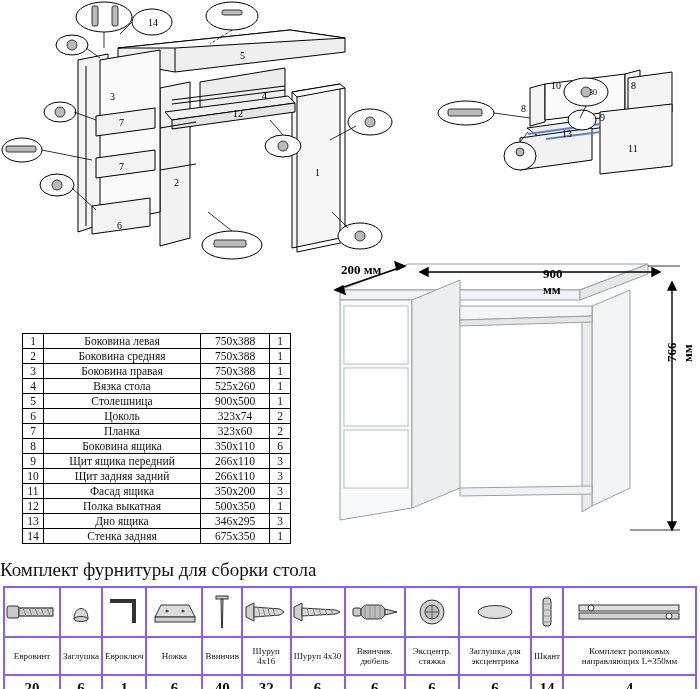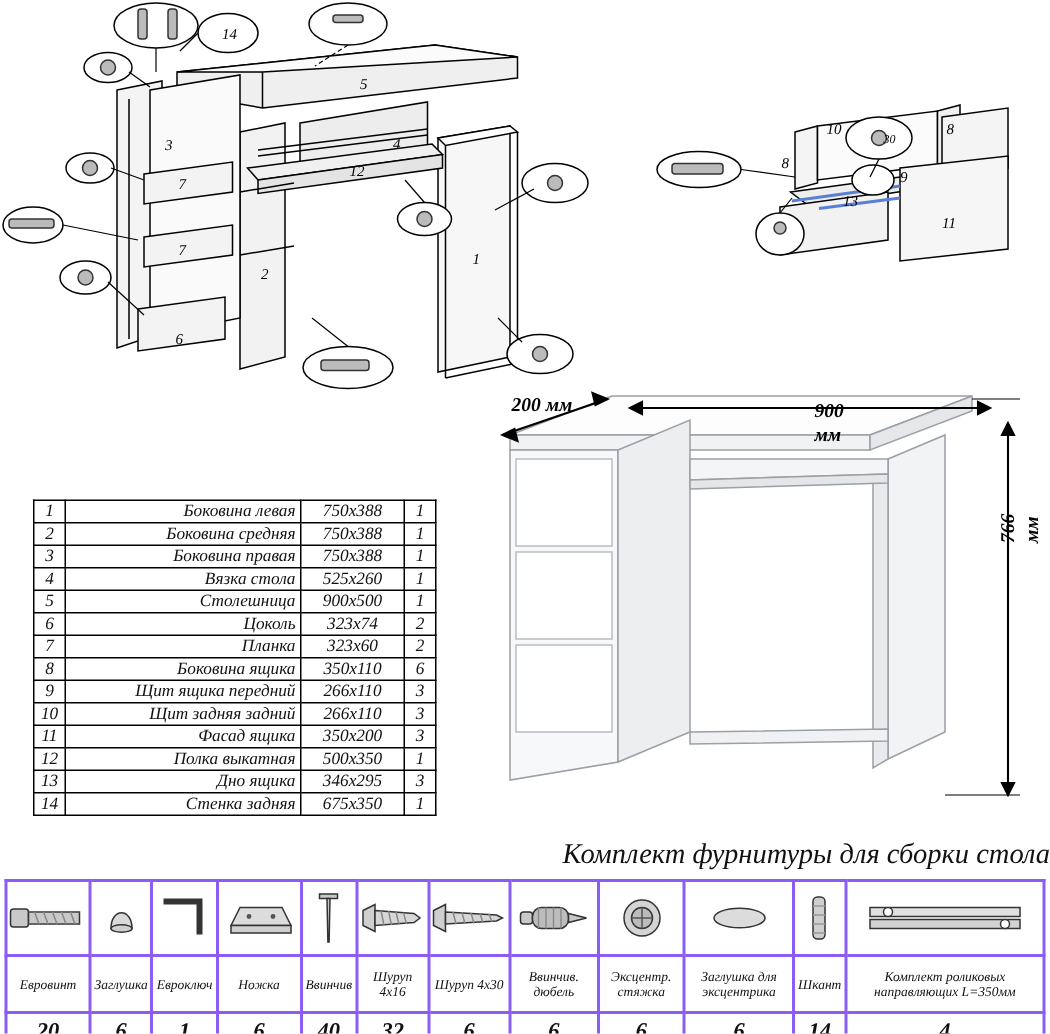--- a/index.html
+++ b/index.html
@@ -1,53 +1,53 @@
 <!DOCTYPE html>
 <html><head>
 <meta charset="utf-8">
 <style>
   html,body{margin:0;padding:0;}
   body{
     width:700px;height:689px;background:#ffffff;
     font-family:"Liberation Serif",serif;color:#111;position:relative;overflow:hidden;
   }
-  .canvas{position:relative;width:560px;height:689px;font-style:italic;}
+  .canvas{position:relative;width:560px;height:689px;}
 
   
   .illu{position:absolute;left:0;top:0;width:700px;height:270px;}
   .illu svg{display:block;}
 
   
   .parts-table{
     position:absolute;left:22px;top:333px;
     border-collapse:collapse;font-size:11.5px;
     font-family:"Liberation Serif",serif;
   }
   .parts-table td{
     border:1px solid #000;padding:0px 3px;height:14px;line-height:14px;
     white-space:nowrap;
   }
   .parts-table td.num{width:14px;text-align:center;}
-  .parts-table td.name{width:150px;text-align:right;}
+  .parts-table td.name{width:150px;text-align:center;}
   .parts-table td.dim{width:62px;text-align:center;}
   .parts-table td.qty{width:14px;text-align:center;}
 
   
   .desk{position:absolute;left:300px;top:250px;width:400px;height:310px;}
   .dimlabel{
     position:absolute;font-family:"Liberation Serif",serif;
     font-weight:bold;font-size:13px;color:#000;
   }
   #dim-900{left:543px;top:266px;}
   #dim-500{left:341px;top:262px;}
   #dim-766{left:664px;top:362px;transform:rotate(-90deg);transform-origin:left top;}
 
   
   .hw-title{
-    position:absolute;left:0;top:559px;width:700px;text-align:right;
+    position:absolute;left:0;top:559px;width:700px;text-align:left;
     font-family:"Liberation Serif",serif;font-size:19px;font-weight:normal;
   }
 
   
   .hw-table{
     position:absolute;left:3px;top:586px;
     border-collapse:collapse;width:694px;
     font-family:"Liberation Serif",serif;
   }
   .hw-table td{border:2px solid #8b5cf6;text-align:center;vertical-align:middle;}

